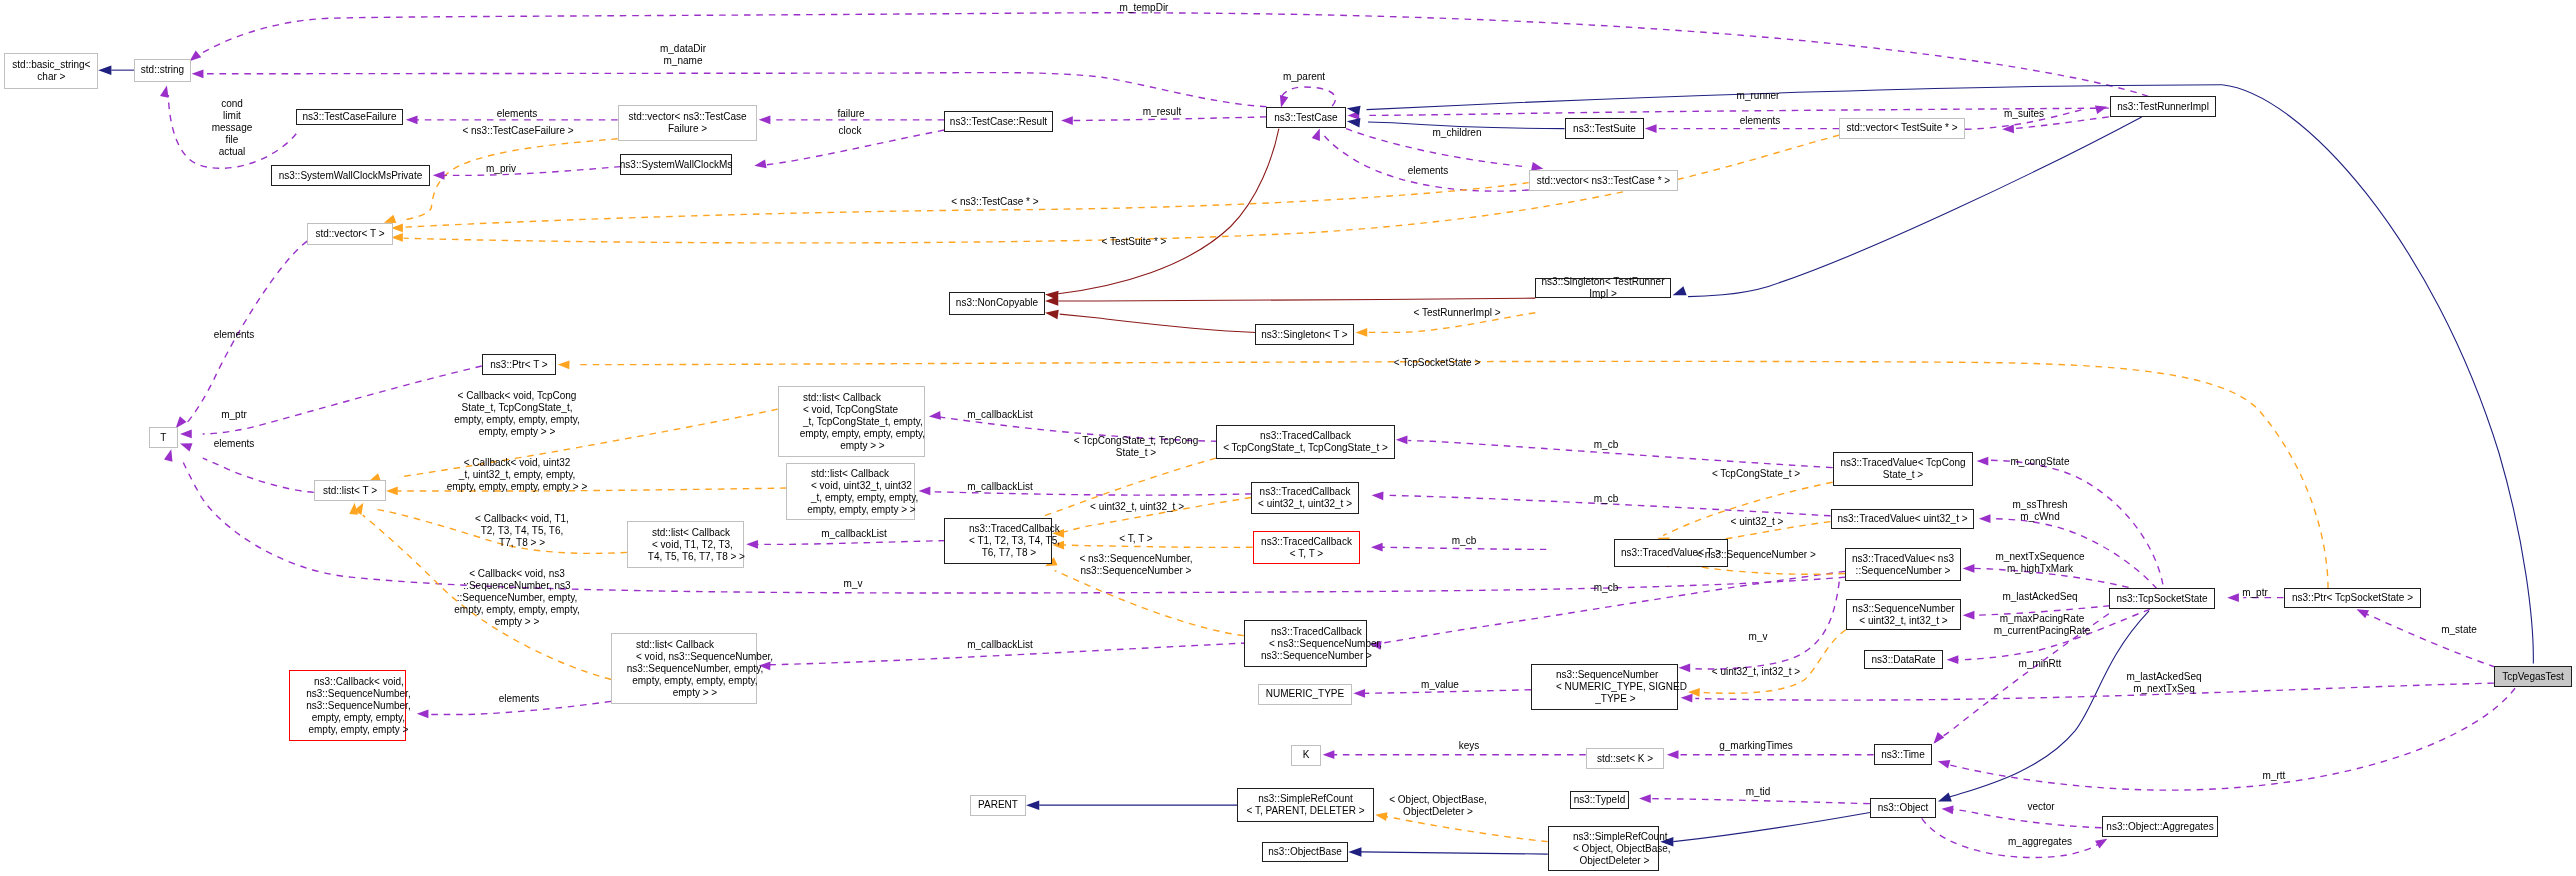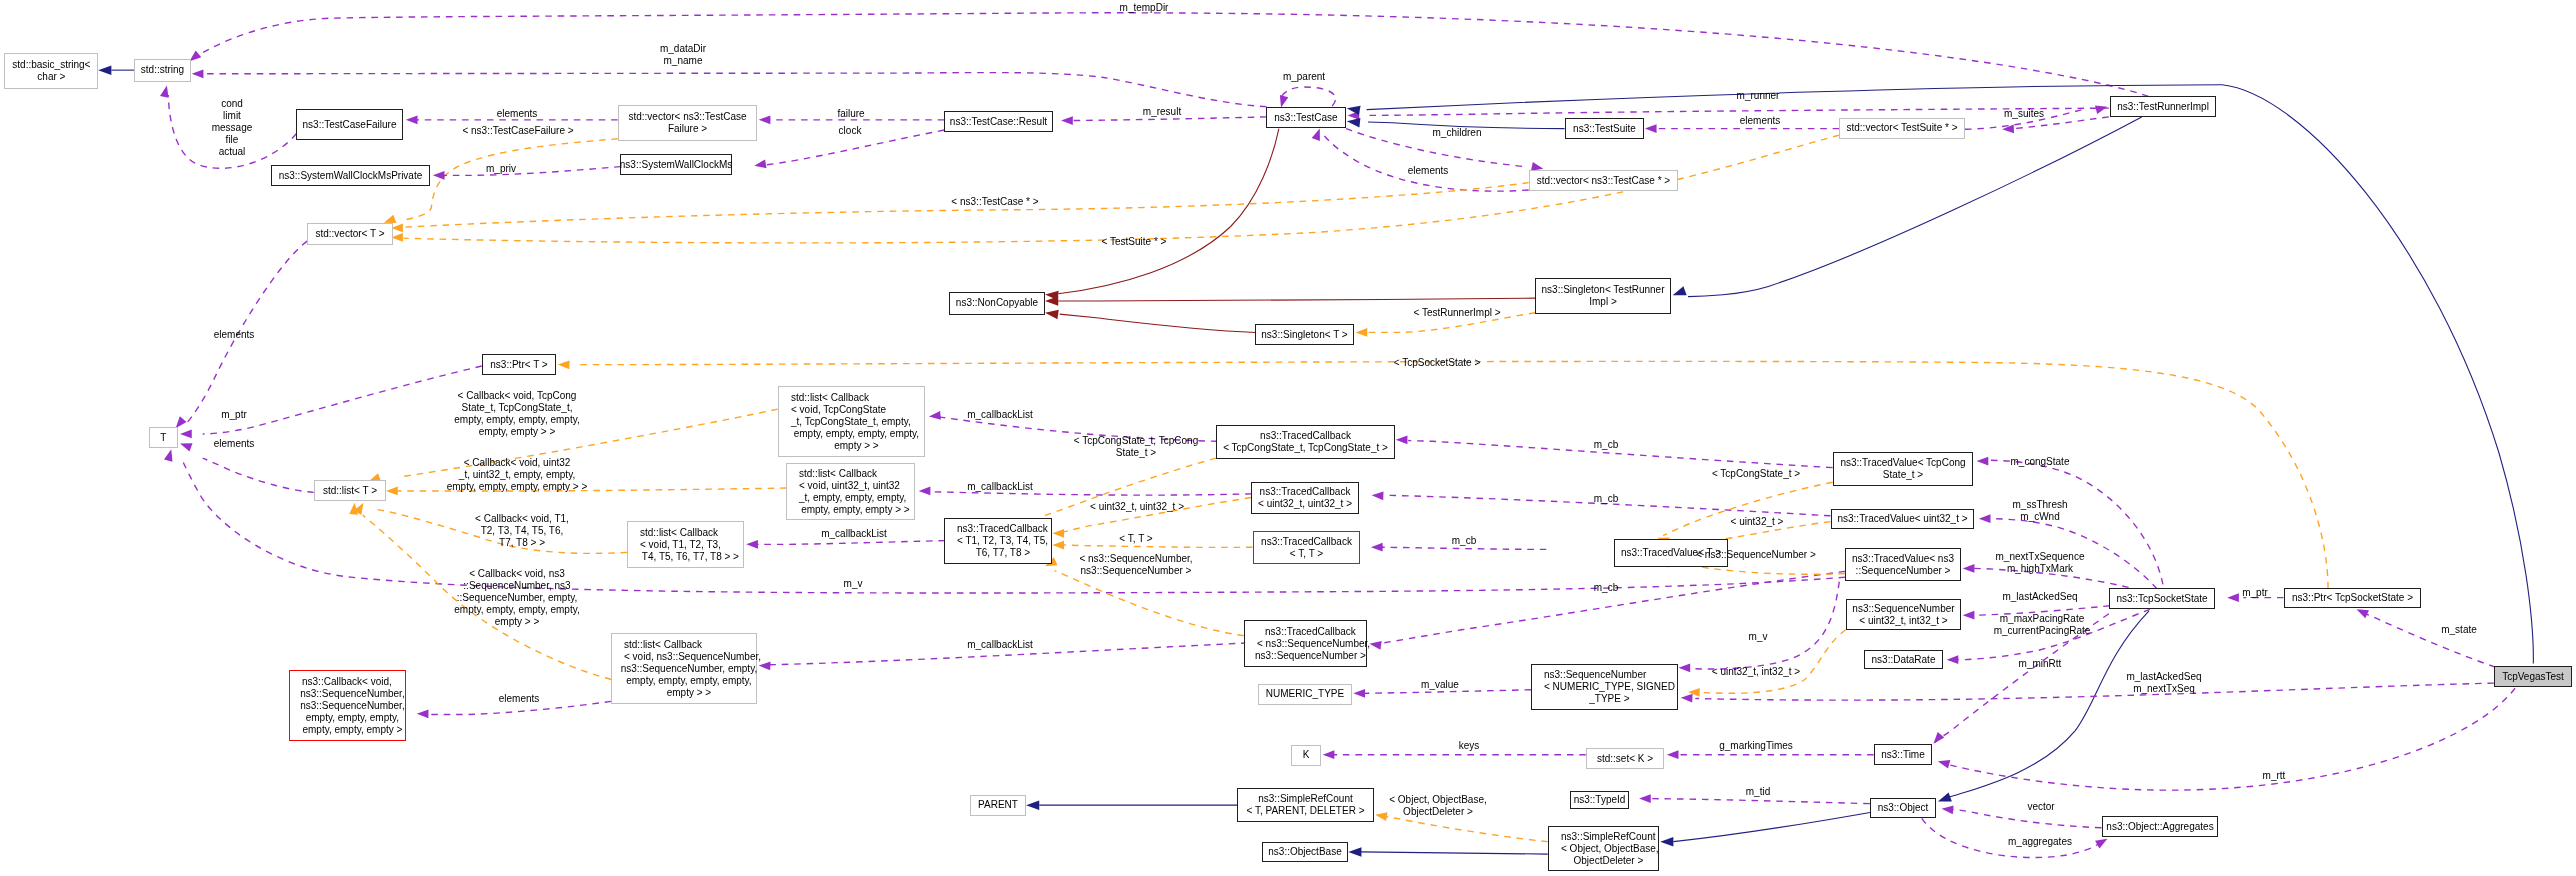--- a/index.html
+++ b/index.html
@@ -3,21 +3,21 @@
 <meta charset="utf-8">
 <title>Collaboration diagram</title>
 <style>
   html,body{margin:0;padding:0;background:#ffffff;}
   #canvas{position:relative;width:2576px;height:876px;background:#ffffff;overflow:hidden;
           font-family:"Liberation Sans",sans-serif;-webkit-font-smoothing:antialiased;}
   svg.edges{position:absolute;left:0;top:0;width:2576px;height:876px;pointer-events:none;}
   .node{position:absolute;box-sizing:border-box;display:flex;flex-direction:column;
         align-items:center;justify-content:center;background:#ffffff;text-align:center;}
   .node span{display:block;line-height:12px;font-size:10px;color:#000;white-space:pre;}
-  .node.multi{align-items:flex-end;padding-left:12px;padding-right:2.2px;}
+  .node.multi{align-items:flex-end;padding-left:24px;padding-right:2.2px;}
   .node.multi span{align-self:center;}
   .node.multi span.lj{align-self:flex-start;}
   .n-plain{border:0.7px solid #c0c0c0;}
   .n-solid{border:1.2px solid #1f1f1f;}
   .n-red{border:1.2px solid #ff0000;}
   .n-grey{border:1.2px solid #1f1f1f;background:#c8c8c8;}
   .elabel{position:absolute;font-size:10px;color:#000;line-height:12px;text-align:center;
           transform:translate(-50%,-50%);white-space:nowrap;}
 </style>
 </head>
@@ -176,21 +176,21 @@
       <path d="M 570,977 L 586,971 L 586,983 Z" fill="#9a30c9" stroke="none"></path>
     </svg>
   <div id="nodelayer">
   <div class="node n-plain" style="left:4.4px;top:53px;width:94px;height:36px">
         <span>std::basic_string&lt;</span>
         <span>char &gt;</span>
       </div>
   <div class="node n-plain" style="left:134px;top:59px;width:57px;height:22.7px">
         <span>std::string</span>
       </div>
-  <div class="node n-solid" style="left:296px;top:109px;width:107px;height:31px">
+  <div class="node n-solid" style="left:296px;top:109px;width:107px;height:16px">
         <span>ns3::TestCaseFailure</span>
       </div>
   <div class="node n-solid" style="left:271px;top:165px;width:159px;height:21px">
         <span>ns3::SystemWallClockMsPrivate</span>
       </div>
   <div class="node n-plain" style="left:618px;top:105px;width:139px;height:36px">
         <span>std::vector&lt; ns3::TestCase</span>
         <span>Failure &gt;</span>
       </div>
   <div class="node n-solid" style="left:620px;top:154px;width:112px;height:21px">
@@ -216,21 +216,21 @@
       </div>
   <div class="node n-plain" style="left:307px;top:223px;width:86px;height:22px">
         <span>std::vector&lt; T &gt;</span>
       </div>
   <div class="node n-solid" style="left:949px;top:292px;width:96px;height:22.7px">
         <span>ns3::NonCopyable</span>
       </div>
   <div class="node n-solid" style="left:1255px;top:324px;width:99px;height:21px">
         <span>ns3::Singleton&lt; T &gt;</span>
       </div>
-  <div class="node n-solid" style="left:1535px;top:278px;width:136px;height:36px">
+  <div class="node n-solid" style="left:1535px;top:278px;width:136px;height:20px">
         <span>ns3::Singleton&lt; TestRunner</span>
         <span>Impl &gt;</span>
       </div>
   <div class="node n-solid" style="left:482px;top:354px;width:74px;height:21px">
         <span>ns3::Ptr&lt; T &gt;</span>
       </div>
   <div class="node n-plain" style="left:149px;top:427px;width:28.5px;height:21px">
         <span>T</span>
       </div>
   <div class="node n-plain" style="left:314px;top:480px;width:72px;height:21px">

